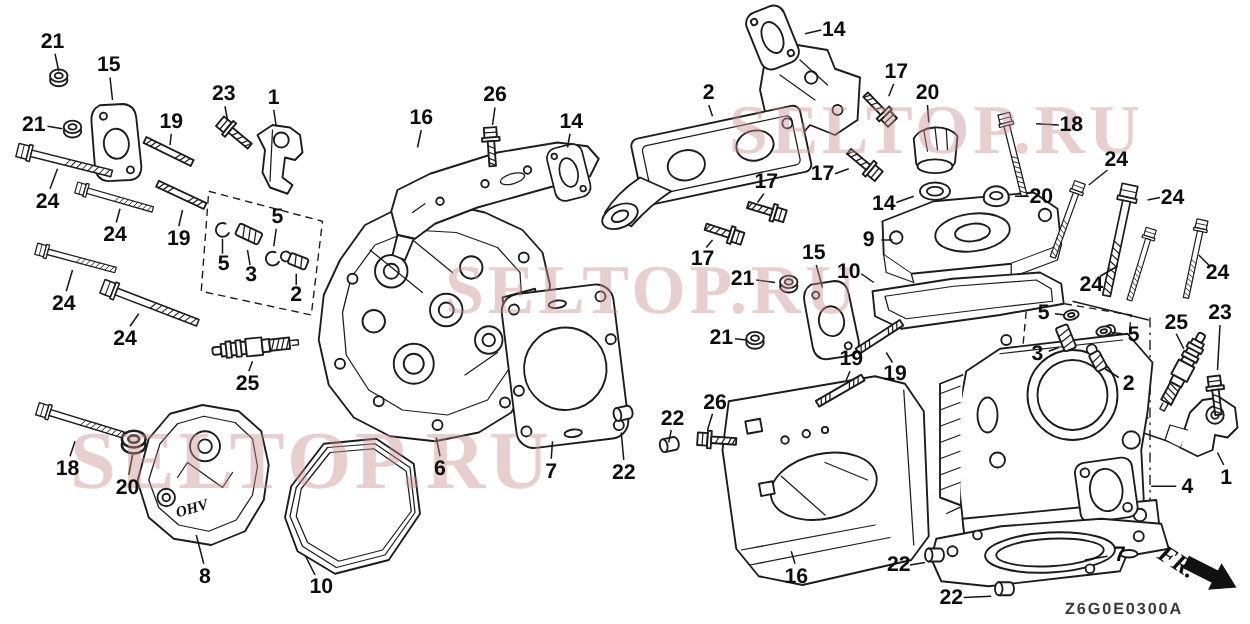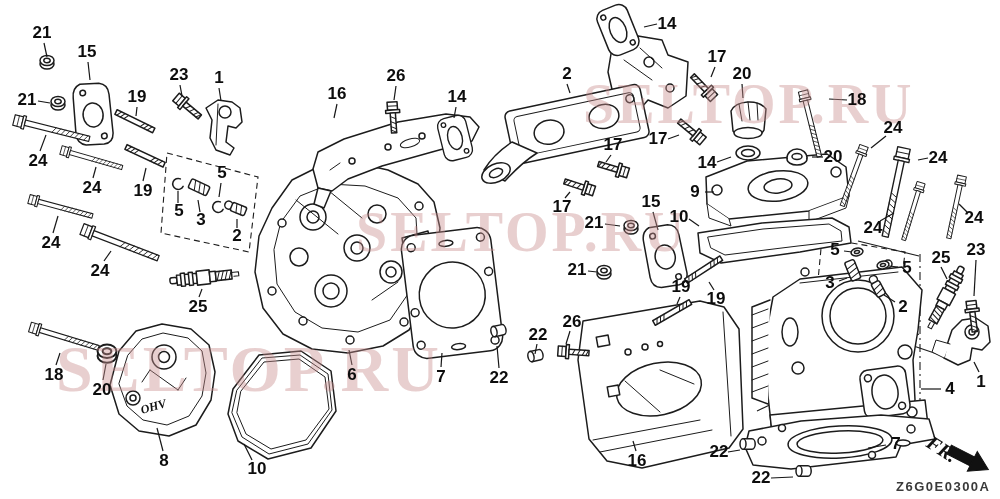--- a/index.html
+++ b/index.html
@@ -13,21 +13,21 @@
   svg .dashdot{stroke-dasharray:8 4 2 4;}
   #leader-lines line{stroke:#161616;stroke-width:1.2;}
   .watermark{position:absolute;font-family:"Liberation Serif",serif;font-weight:700;
              opacity:.42;letter-spacing:3px;white-space:nowrap;pointer-events:none;line-height:1;}
   #wm1{left:583px;top:76px;font-size:56px;}
   #wm2{left:356px;top:204px;font-size:56px;}
   #wm3{left:56px;top:336px;font-size:66px;}
   #callout-layer{position:absolute;left:0;top:0;width:100%;height:100%;}
   .callout{position:absolute;transform:translate(-50%,-50%);
            font:700 17px "Liberation Sans",sans-serif;color:#0d0d0d;cursor:pointer;}
-  .code{position:absolute;left:896px;top:479px;font:600 13px "Liberation Sans",sans-serif;
+  .code{position:absolute;left:852px;top:479px;font:600 13px "Liberation Sans",sans-serif;
         color:#3a3a3a;letter-spacing:1.5px;}
   .svgtext{fill:#111;stroke:none !important;}
   .ohv{font:italic 700 12px "Liberation Serif",serif;}
   .fr-text{font:italic 700 20px "Liberation Serif",serif;}
   .fr-arrow{fill:#111;stroke:#111;}
 </style>
 </head>
 <body>
 
 <div class="stage">

